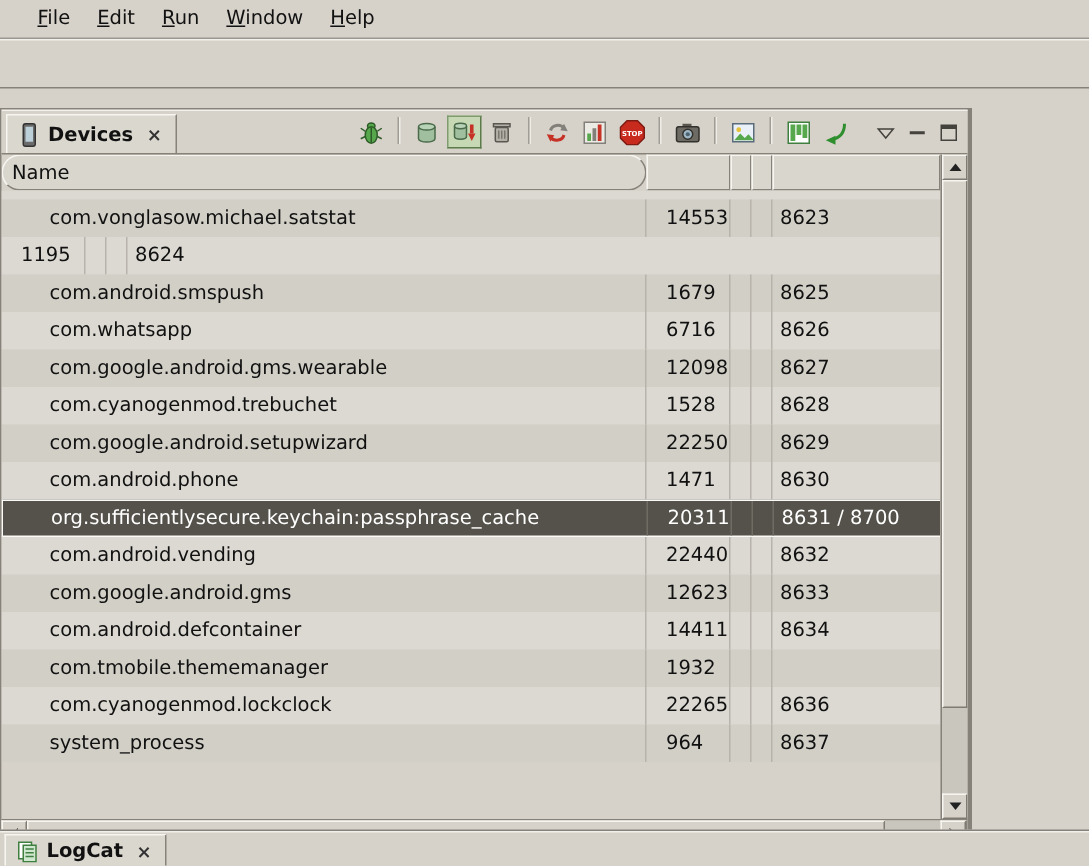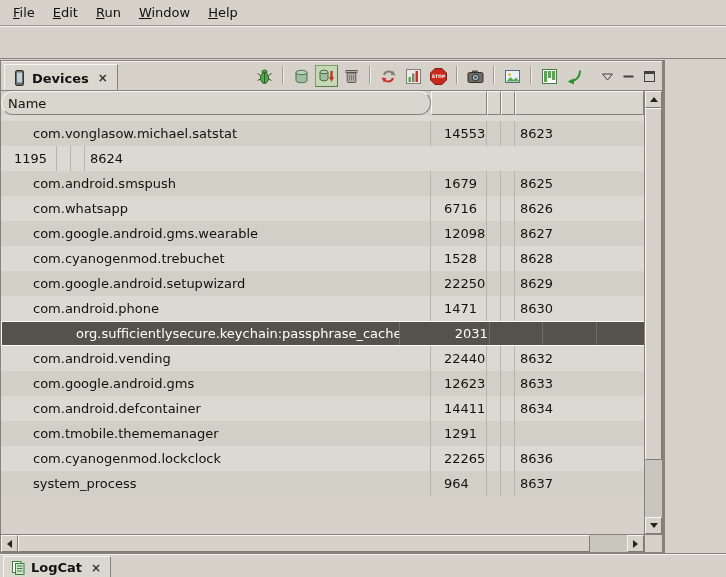--- a/index.html
+++ b/index.html
@@ -7,35 +7,35 @@
   body {
     font-family: "DejaVu Sans", "Liberation Sans", sans-serif;
     font-size: 13px;
     color:#111;
     background: var(--panel_bg, #d6d2ca);
   }
   .window { position:relative; width:726px; height:577px; background:var(--panel_bg,#d6d2ca); }
 
   
   .menubar {
-    height:26px; display:flex; align-items:center; padding-left:4px;
+    height:26px; display:flex; align-items:center; padding-left:16px;
     border-bottom:1px solid #9b978f; background:var(--panel_bg,#d6d2ca);
   }
   .menu-item { padding:3px 9px; cursor:default; }
   .menu-item::first-letter { text-decoration: underline; }
 
   
   .toolbar-strip {
     height:33px; background:var(--panel_bg,#d6d2ca);
     box-shadow: inset 0 1px 0 #f2f0ec;
     border-bottom:1px solid #86827a;
   }
 
   
-  .main { position:absolute; top:60px; left:0; width:590px; height:493px; display:flex; }
+  .main { position:absolute; top:72px; left:0; width:590px; height:493px; display:flex; }
   .devices-panel {
     width:663px; display:flex; flex-direction:column;
     border:1px solid #86827a; background:var(--panel_bg,#d6d2ca);
   }
   .sash { width:4px; background:var(--panel_bg,#d6d2ca); }
   .threads-panel {
     flex:1; display:flex; flex-direction:column;
     border:1px solid #86827a; background:var(--panel_bg,#d6d2ca); overflow:hidden;
   }
 
@@ -98,21 +98,21 @@
   }
   .cell.name { width:430px; padding-left:32px; }
   .cell.pid  { width:56px; padding-left:13px; }
   .cell.nA, .cell.nB { width:14px; }
   .cell.port { flex:1; padding-left:5px; border-right:none; }
   .trow.selected {
     background:var(--selection_bg,#54524a) !important;
     color:var(--selection_fg,#ffffff);
     border-top:1px solid #fbfaf7; border-bottom:1px solid #fbfaf7; border-left:1px solid #fbfaf7;
   }
-  .trow.selected .cell { border-right-color:#6e6c63;margin-left:42px; }
+  .trow.selected .cell { border-right-color:#6e6c63; }
 
   
   .vscroll {
     width:18px; flex:none; display:flex; flex-direction:column;
     background:#c9c6be; border-left:1px solid #86827a;
   }
   .sbtn {
     flex:none; width:100%; height:17px;
     background:var(--panel_bg,#d6d2ca);
     border:1px solid; border-color:#f7f5f0 #7f7b73 #7f7b73 #f7f5f0;
@@ -400,21 +400,21 @@
                 </div>
                 <div class="trow">
                   <div class="cell name">com.android.defcontainer</div>
                   <div class="cell pid">14411</div>
                   <div class="cell nA"></div>
                   <div class="cell nB"></div>
                   <div class="cell port">8634</div>
                 </div>
                 <div class="trow">
                   <div class="cell name">com.tmobile.thememanager</div>
-                  <div class="cell pid">1291</div>
+                  <div class="cell pid">1932</div>
                   <div class="cell nA"></div>
                   <div class="cell nB"></div>
                 </div>
                 <div class="trow">
                   <div class="cell name">com.cyanogenmod.lockclock</div>
                   <div class="cell pid">22265</div>
                   <div class="cell nA"></div>
                   <div class="cell nB"></div>
                   <div class="cell port">8636</div>
                 </div>

